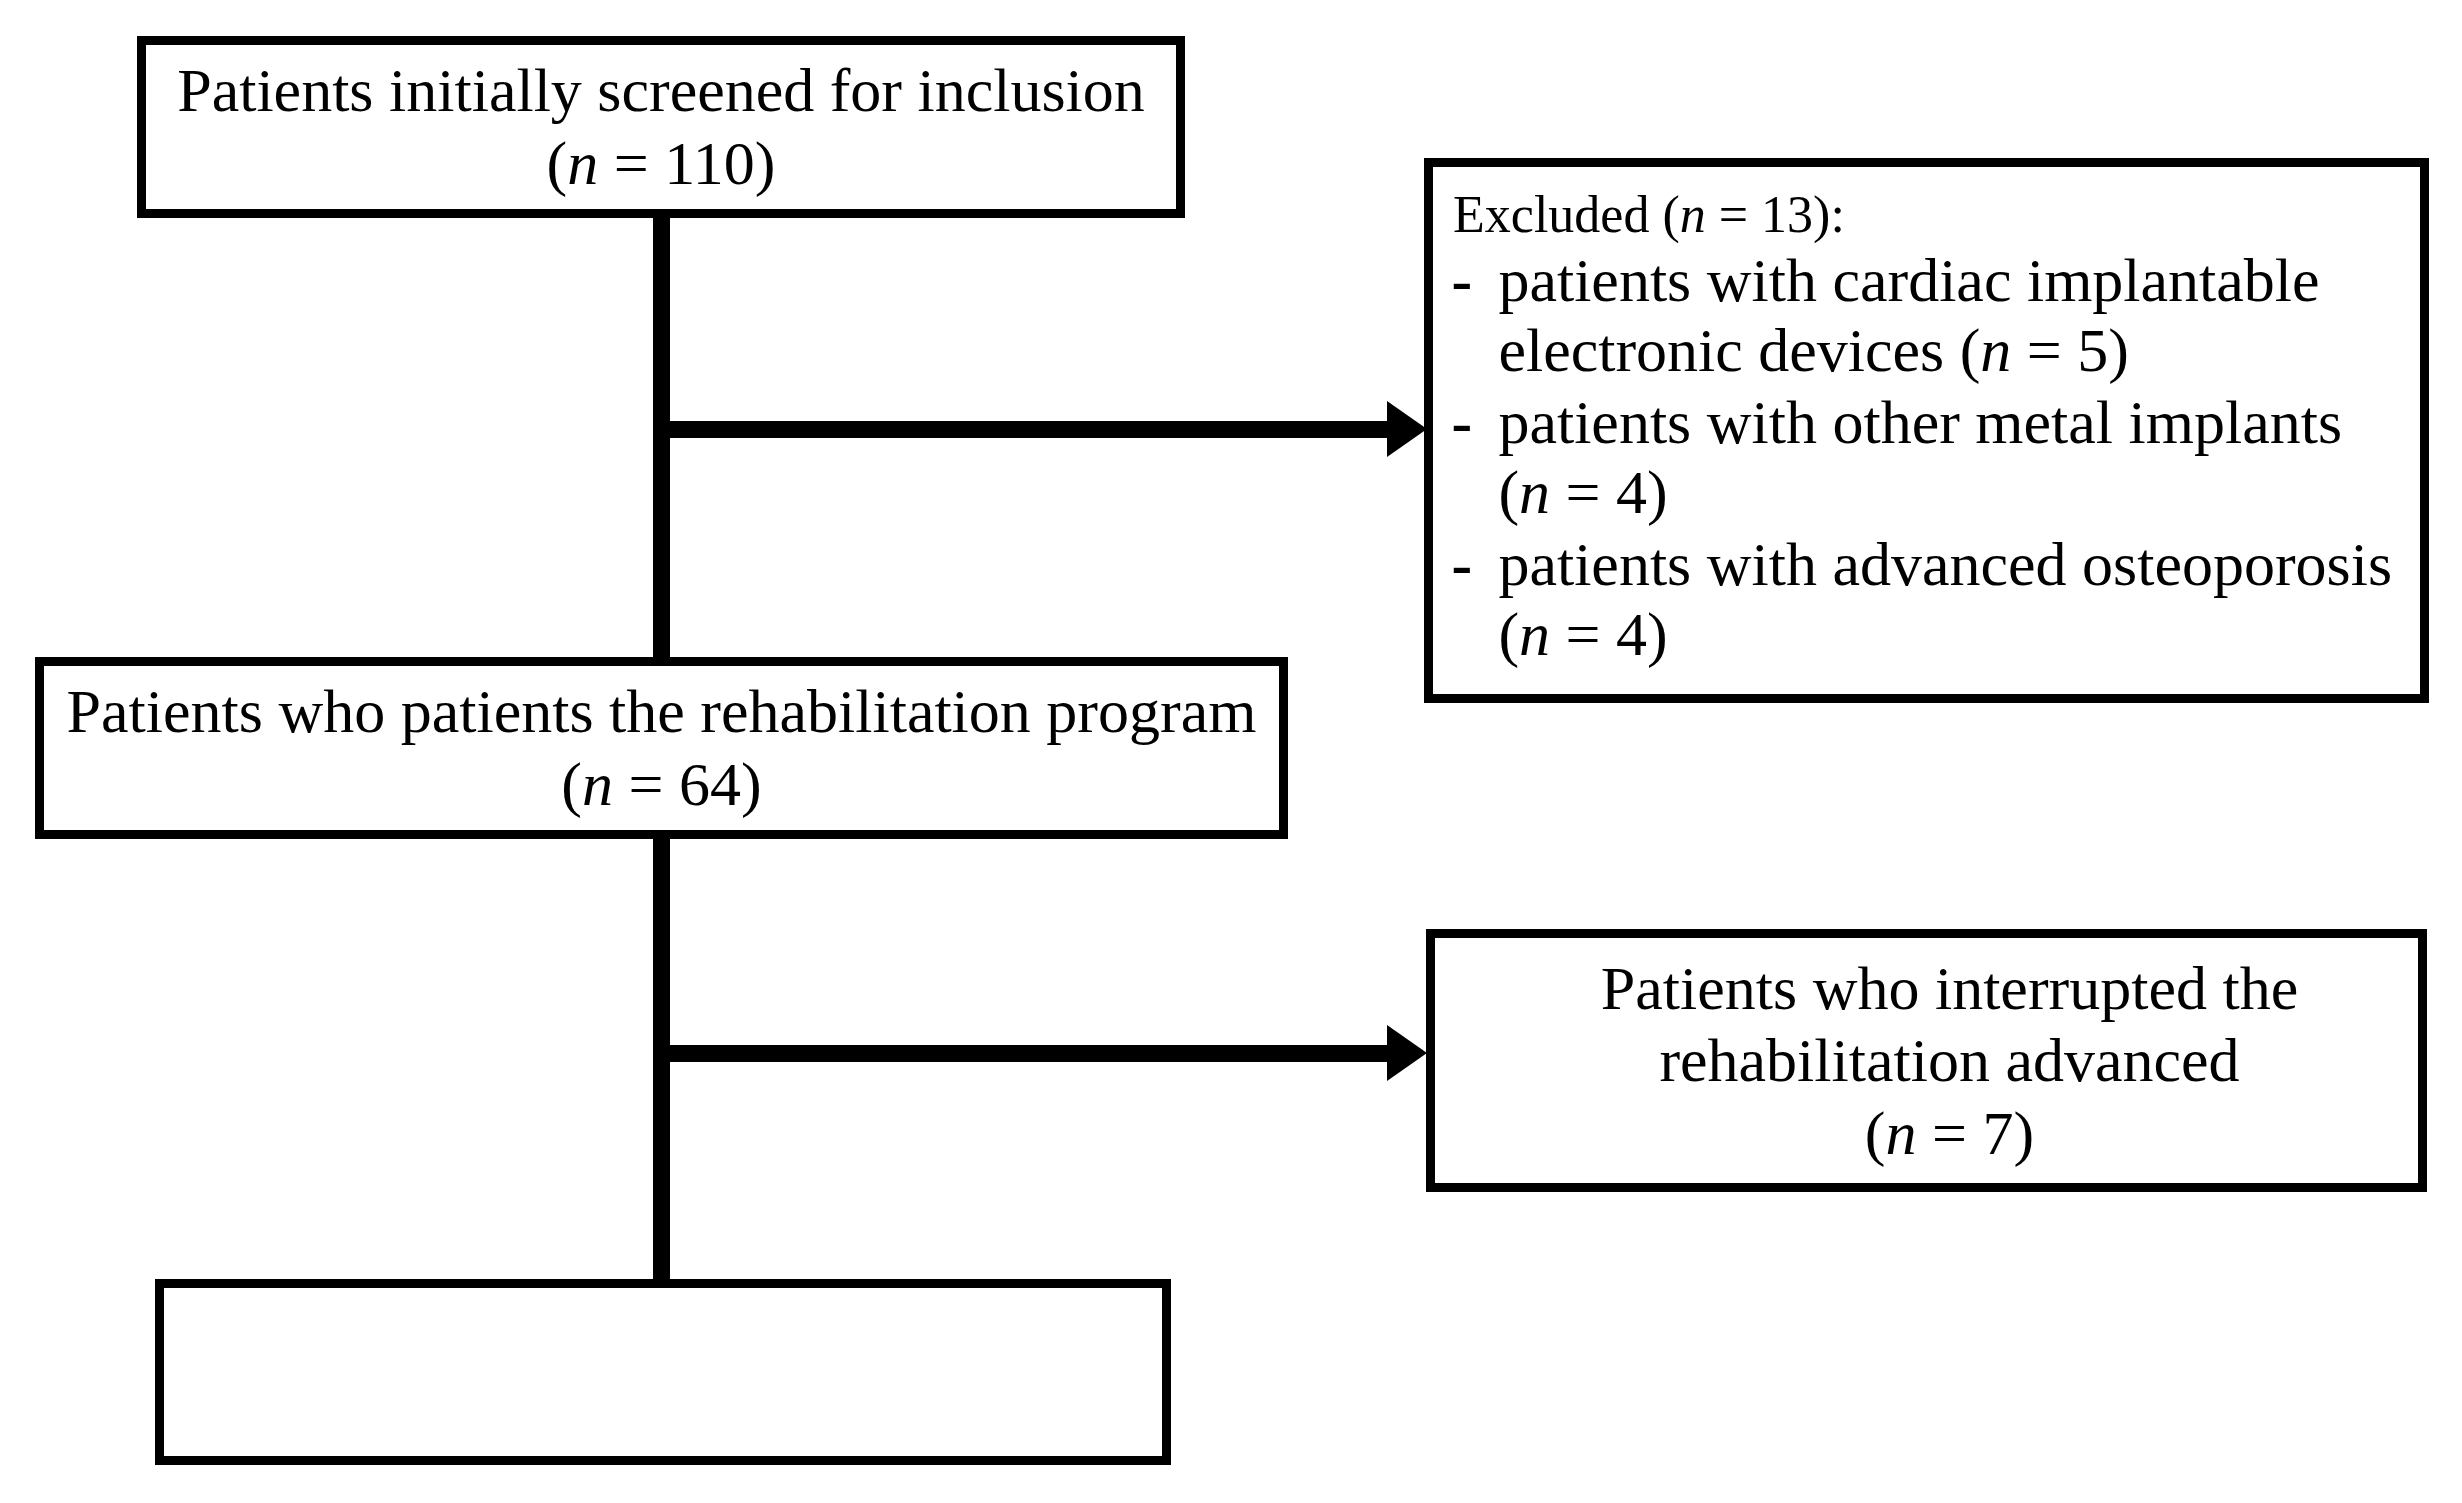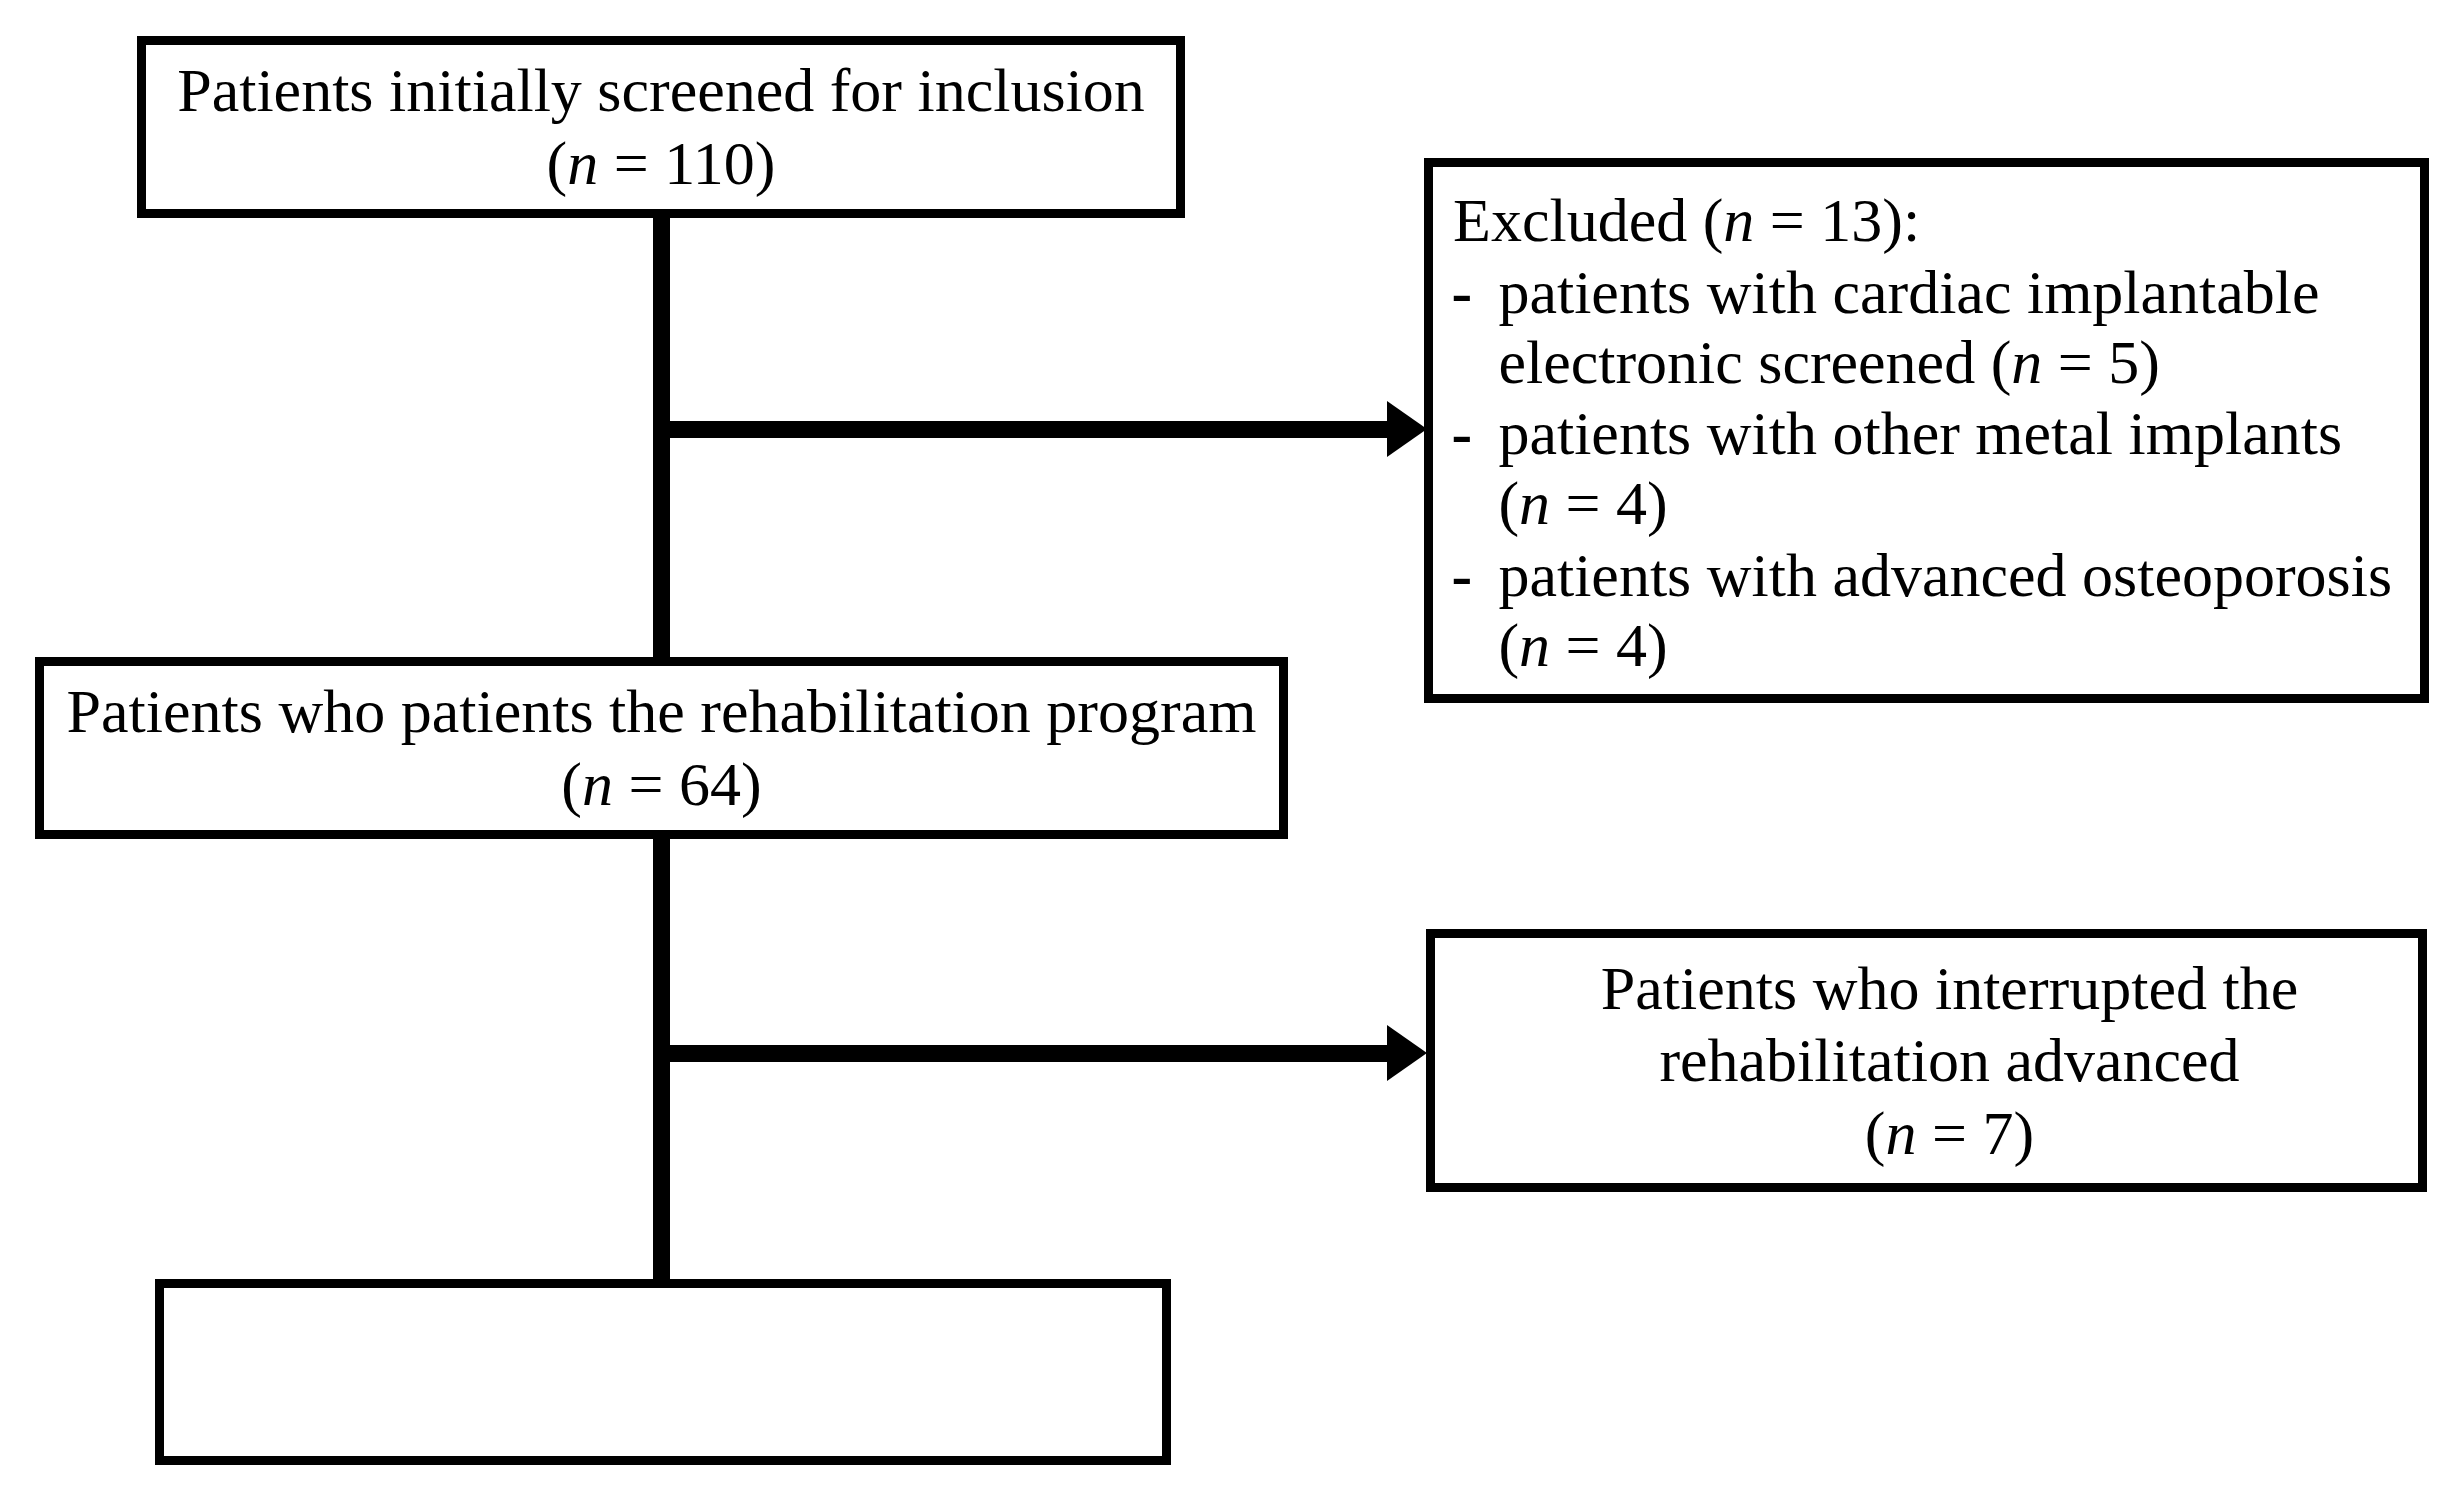--- a/index.html
+++ b/index.html
@@ -51,21 +51,21 @@
   
   #box-excluded {
     left: 1424px;
     top: 158px;
     width: 1005px;
     height: 545px;
     justify-content: flex-start;
     padding: 18.5px 13.4px 8.4px 13.4px;
   }
   .excl-head {
-    font-size: 62px;
+    font-size: 52px;
     line-height: 1.12;
     padding-left: 6.7px;
   }
   .excl-list {
     list-style: none;
     margin: 0;
     padding: 0;
   }
   .excl-list li {
     position: relative;
@@ -156,21 +156,21 @@
   </div>
 
   <div class="vline" id="vline-main"></div>
 
   <div class="harrow" id="arrow-excluded"></div>
 
   <div class="node" id="box-excluded">
     <div class="excl-head"><span>Excluded (</span><i class="ital">n</i><span> = </span><span>13</span><span>):</span></div>
     <ul class="excl-list">
       <li>
-        <span class="dash">-</span><span>patients with cardiac implantable electronic screened (</span><i class="ital">n</i><span> = </span><span>5</span><span>)</span>
+        <span class="dash">-</span><span>patients with cardiac implantable electronic devices (</span><i class="ital">n</i><span> = </span><span>5</span><span>)</span>
       </li>
       <li>
         <span class="dash">-</span><span>patients with other metal implants (</span><i class="ital">n</i><span> = </span><span>4</span><span>)</span>
       </li>
       <li>
         <span class="dash">-</span><span>patients with advanced osteoporosis (</span><i class="ital">n</i><span> = </span><span>4</span><span>)</span>
       </li>
     </ul>
   </div>
 

